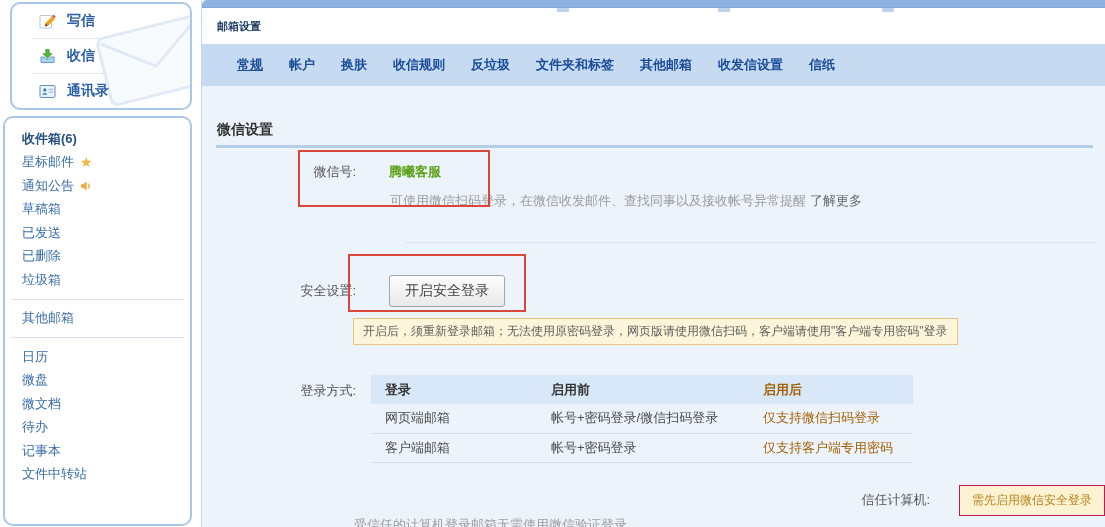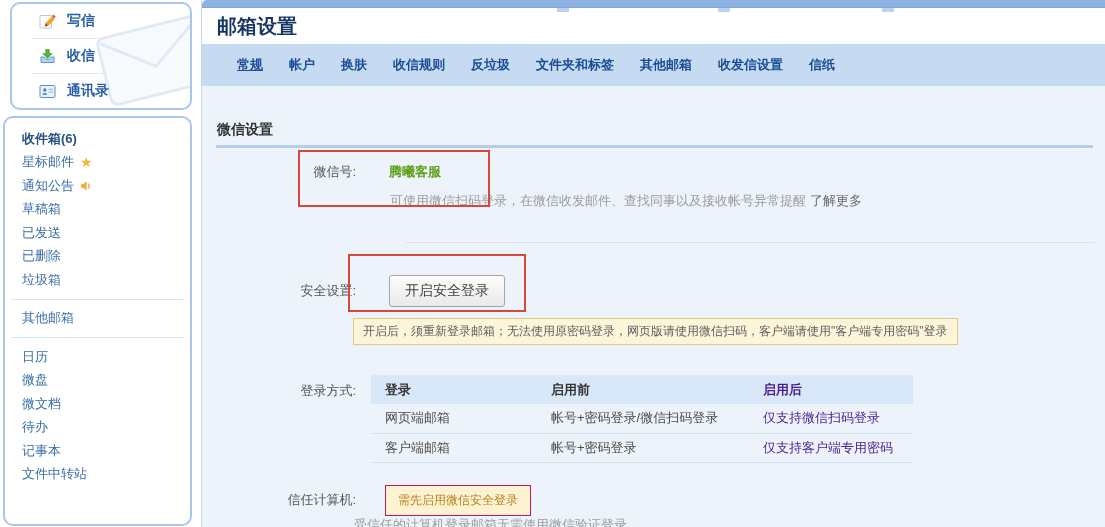--- a/index.html
+++ b/index.html
@@ -27,21 +27,21 @@
   .folder-item.bold { font-weight:bold; color:#27517f; }
   .folder-item .ficon { margin-left:6px; display:inline-flex; align-items:center; }
   .star-glyph { color:#f2b63d; font-size:14px; line-height:1; }
   .folder-divider { height:1px; background:#d9e5f1; margin:7px 6px 7px 6px; }
 
   
   .main { position:absolute; left:201px; top:0; width:904px; height:527px; background:#fff; border-left:1px solid #c5d8ee; }
   .topbar { height:8px; background:#8db2e2; border-bottom:1px solid #7fa6d9; border-top-left-radius:5px; }
   .topbar-mark { position:absolute; top:8px; height:4px; width:12px; background:#bdd3ec; z-index:3; }
   .titlebar { height:36px; display:flex; align-items:center; padding-left:15px; background:#fff; }
-  .page-title { color:#17365f; font-weight:bold; font-size:20px; }
+  .page-title { color:#17365f; font-weight:bold; font-size:11px; }
 
   .tabbar { height:42px; background:#c6dbf2; display:flex; align-items:stretch; padding-left:22px; }
   .tab { display:flex; align-items:center; padding:0 13px; color:#1b4c97; font-weight:bold; font-size:13px; cursor:pointer; white-space:nowrap; }
   .tab.underlined { text-decoration:underline; }
   .tab.active { background:#fff; color:#16335f; }
 
   .content { position:relative; background:#edf3fb; height:441px; overflow:hidden; }
 
   .section-heading { position:absolute; top:35px; left:15px; font-size:14px; font-weight:bold; color:#333; }
   .heading-rule { position:absolute; top:59px; left:14px; width:877px; height:3px; background:#b6cde8; }
@@ -71,25 +71,25 @@
     color:#5d5d5d; font-size:12px; padding:4px 9px; white-space:nowrap;
   }
 
   .row-login { position:absolute; top:289px; left:0; right:0; display:flex; align-items:flex-start; }
   .row-login .form-label { padding-top:7px; }
   .login-table { margin-left:15px; border-collapse:collapse; font-size:13px; }
   .login-table th, .login-table td { text-align:left; padding:0 0 0 14px; height:29px; }
   .login-table thead tr { background:#d8e8f8; }
   .login-table th { font-weight:bold; color:#333; }
   .login-table th.first { }
-  .login-table th.after, .login-table td.after { color:#4c1d95; }
+  .login-table th.after, .login-table td.after { color:#a16207; }
   .login-table tbody td { color:#4c4c4c; border-bottom:1px solid #cfdfee; }
   .col-w1 { width:166px; } .col-w2 { width:212px; } .col-w3 { width:164px; }
 
-  .row-trust { position:absolute; top:399px; left:0; right:0; display:flex; align-items:flex-start; }
+  .row-trust { position:absolute; top:399px; left:0; right:0; display:flex; align-items:flex-start;justify-content:flex-end; }
   .row-trust .form-label { padding-top:6px; }
   .trust-badge {
     margin-left:29px; background:#fdf3d2; border:1px solid #be185d;
     color:#b5831c; font-size:12px; padding:6px 12px; white-space:nowrap;
   }
   .desc-bottom { position:absolute; top:430px; left:152px; color:#9c9c9c; font-size:13px; white-space:nowrap; }
 
   
   .anno-box { position:absolute; border:2px solid #d9473a; background:transparent; z-index:20; pointer-events:none; }
   .anno-1 { left:298px; top:150px; width:192px; height:57px; }

